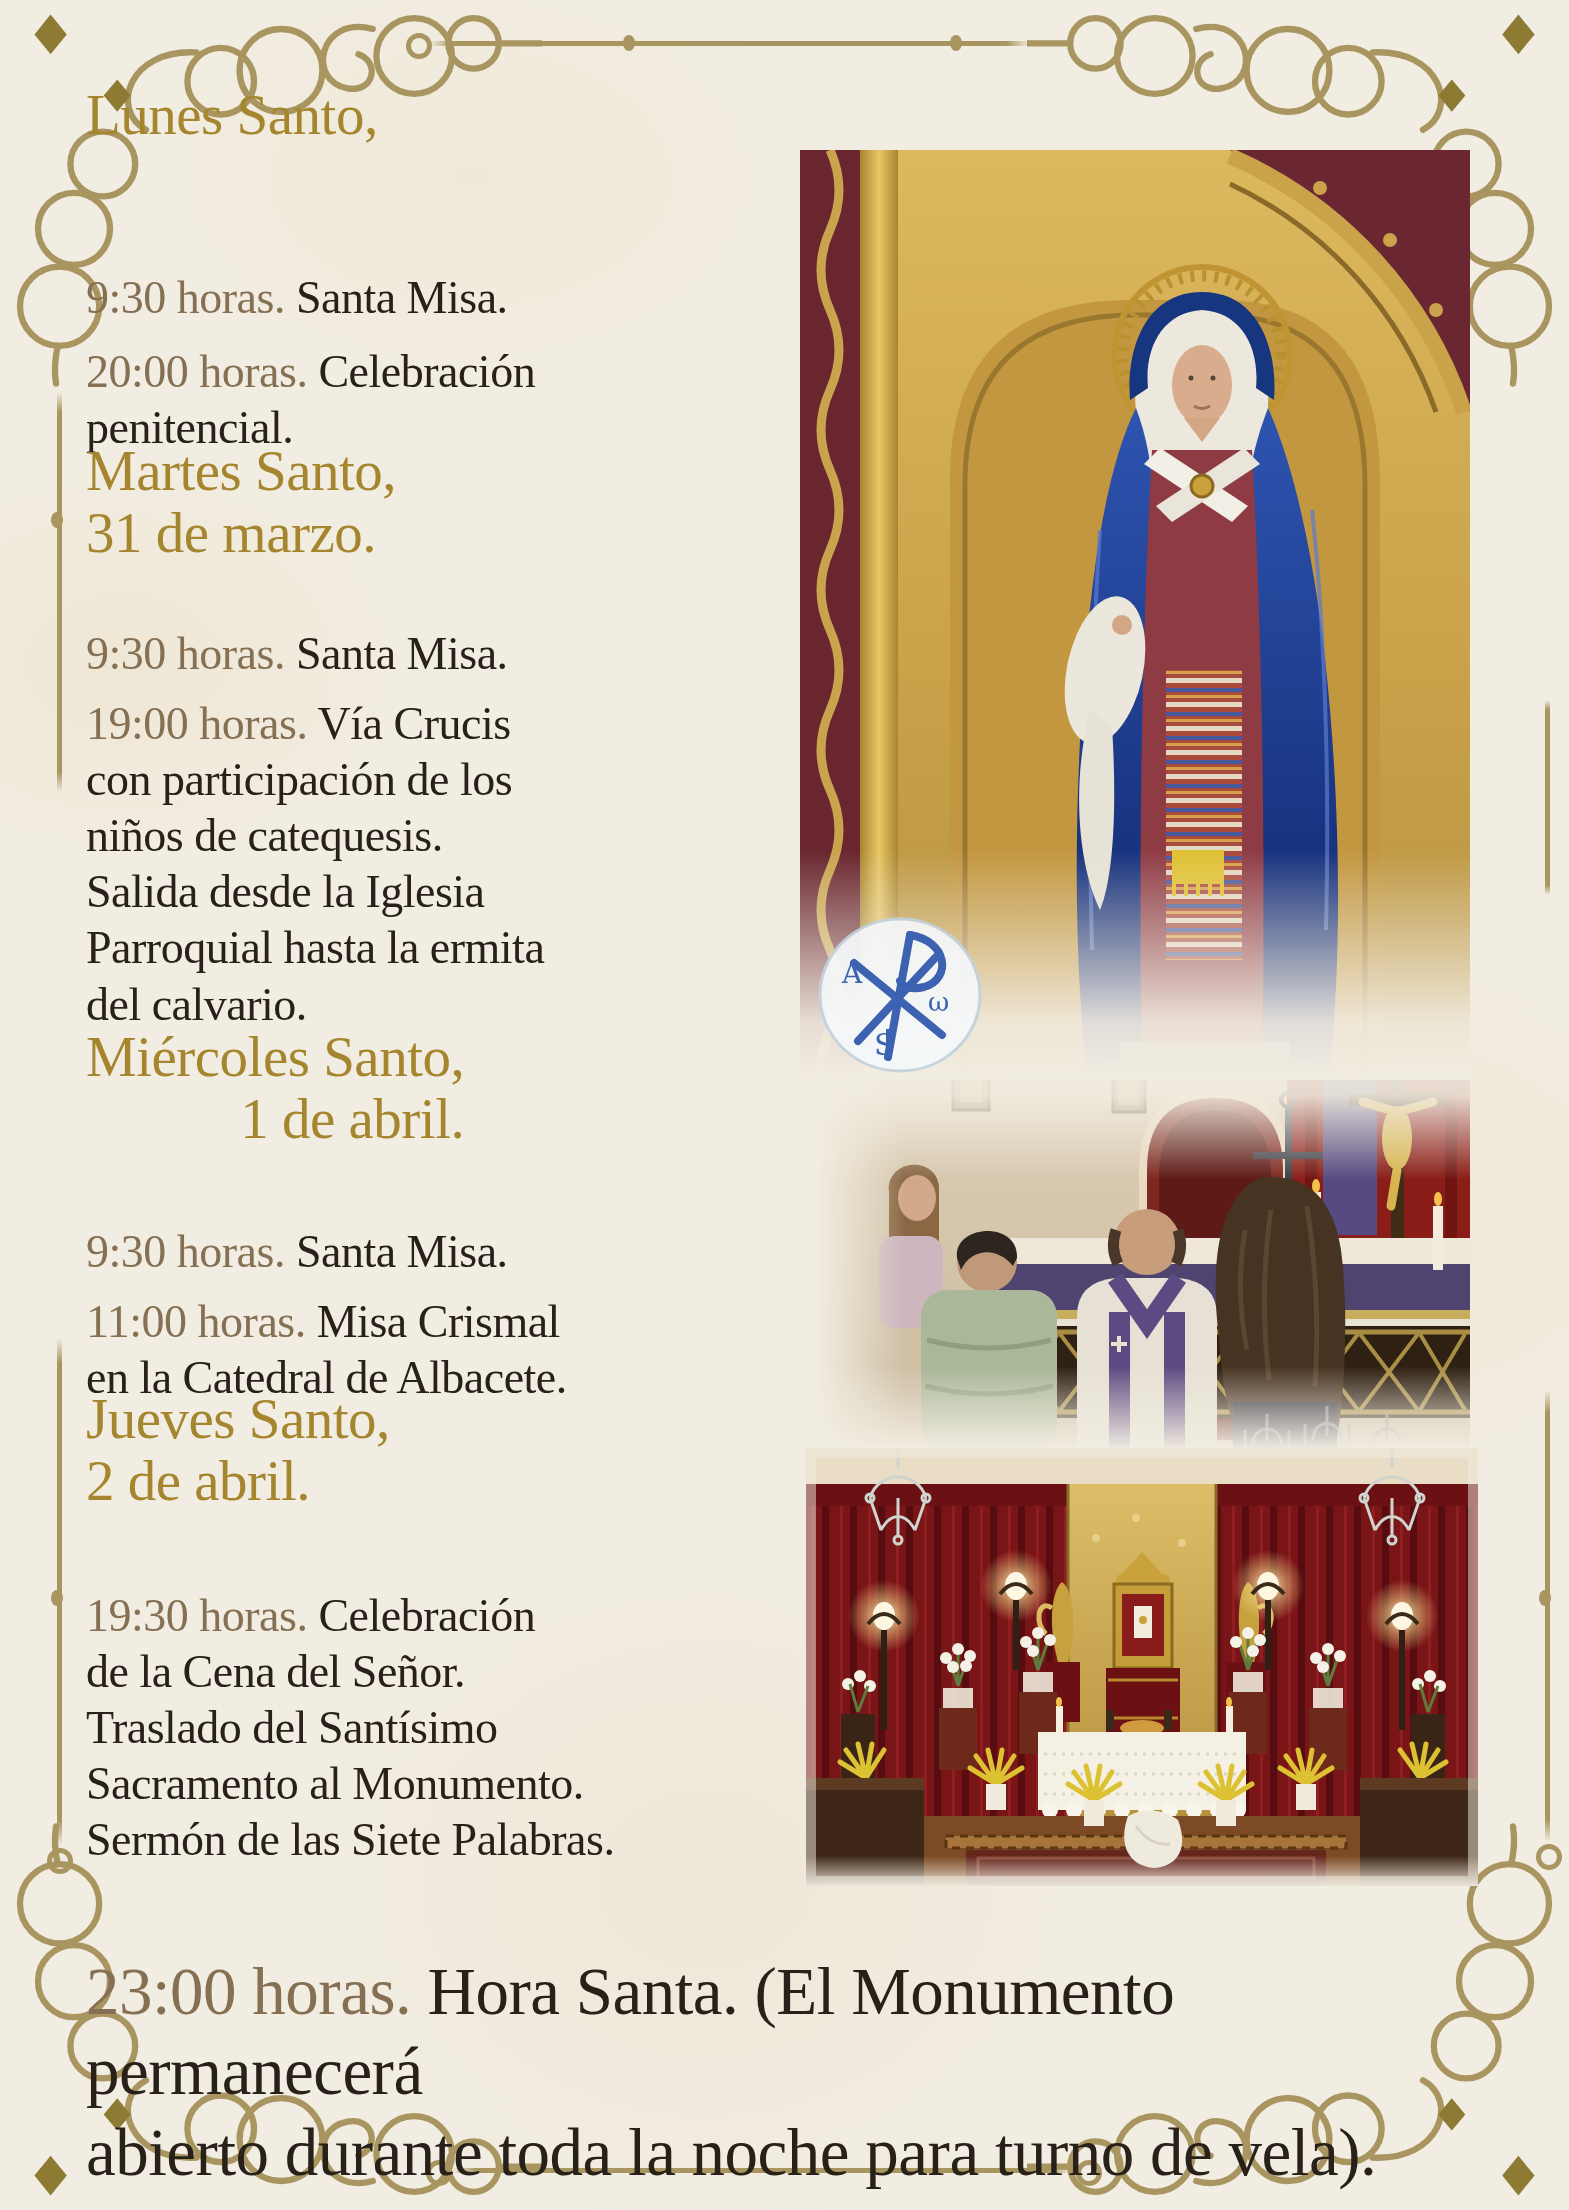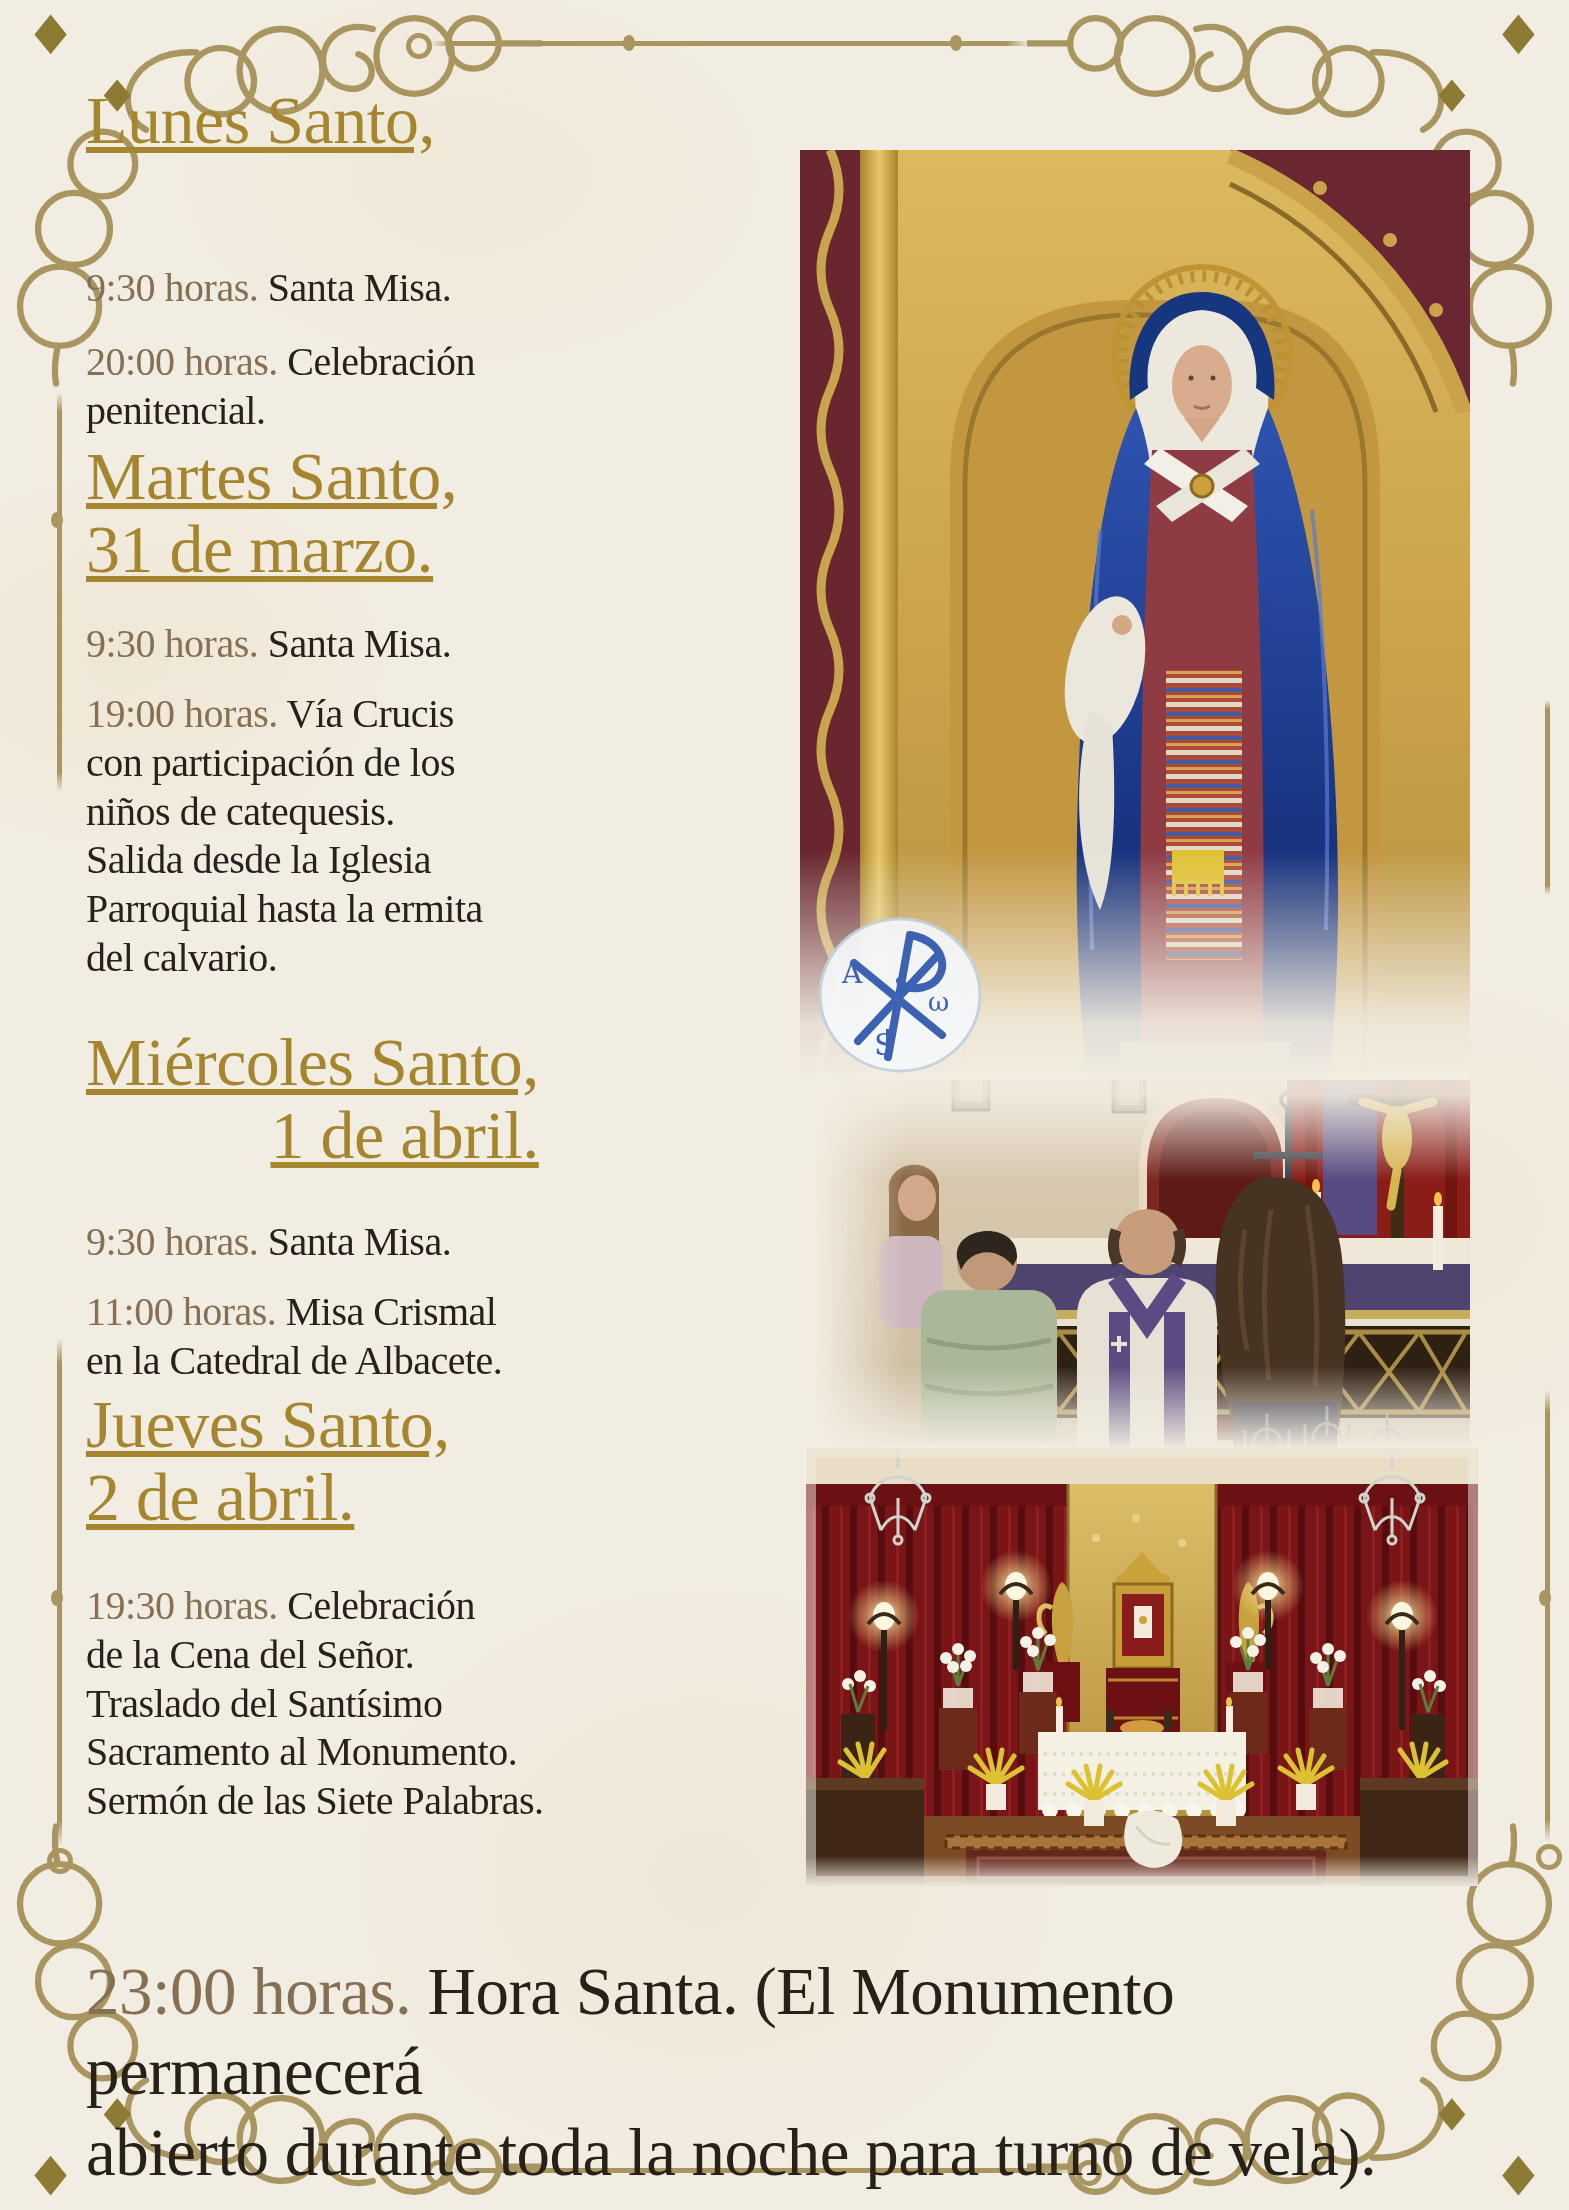--- a/index.html
+++ b/index.html
@@ -22,23 +22,23 @@
   .corner.bl{left:2px;bottom:2px;transform:scaleY(-1);}
   .corner.br{right:2px;bottom:2px;transform:scale(-1,-1);}
   .gold-hline{position:absolute;height:5px;border-radius:3px;
     background:linear-gradient(to right, rgba(168,149,95,0), #a8955f 4%, #a8955f 96%, rgba(168,149,95,0));}
   .gold-vline{position:absolute;width:5px;border-radius:3px;
     background:linear-gradient(to bottom, rgba(168,149,95,0), #a8955f 5%, #a8955f 95%, rgba(168,149,95,0));}
   .gold-dot{position:absolute;width:12px;height:16px;background:#a8955f;border-radius:50%;}
   .gold-end-circle{position:absolute;width:16px;height:16px;border:5px solid #a8955f;border-radius:50%;background:transparent;}
   
   .day-heading{position:absolute;left:86px;color:#a5862f;
-    font-size:68px;line-height:1.08;font-weight:400;letter-spacing:-0.5px;text-decoration:underline;}
+    font-size:57px;line-height:1.08;font-weight:400;letter-spacing:-0.5px;}
   .event{position:absolute;left:86px;color:#27211a;
-    font-size:40px;line-height:1.22;letter-spacing:-0.5px;width:640px;}
+    font-size:46px;line-height:1.22;letter-spacing:-0.5px;width:640px;}
   .event .time{color:#867053;}
   .event .desc{white-space:pre-line;}
   .event.footer-event{font-size:67px;width:1440px;line-height:1.2;}
   
   .photo{position:absolute;display:block;}
 </style>
 </head>
 <body>
 
 <div class="page">

